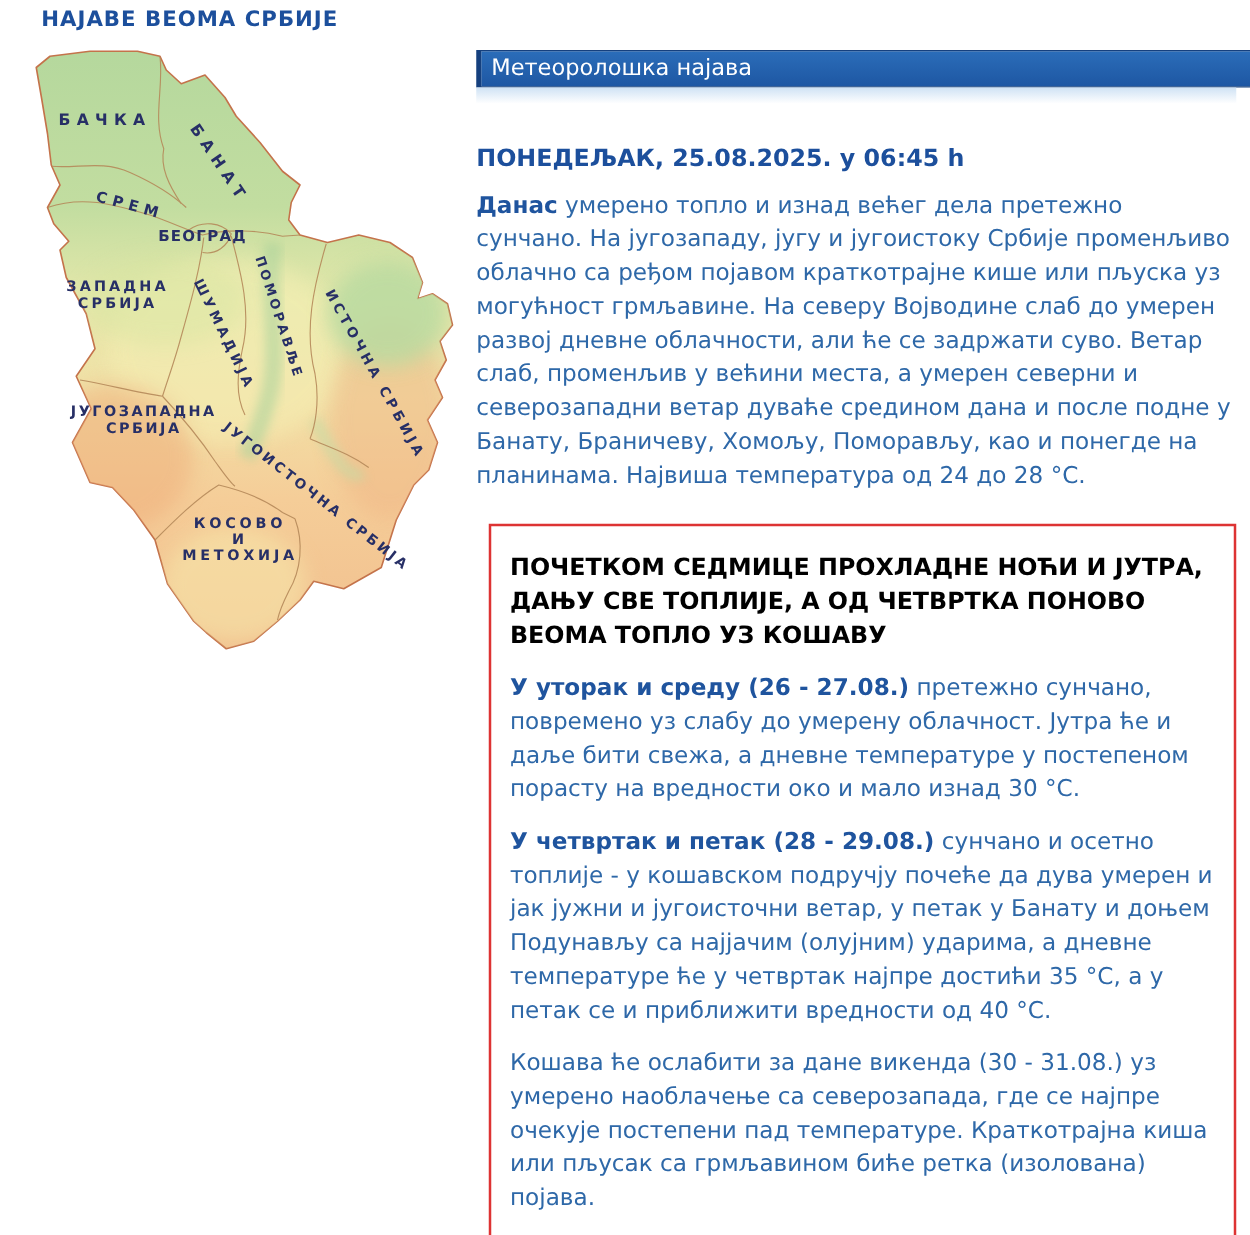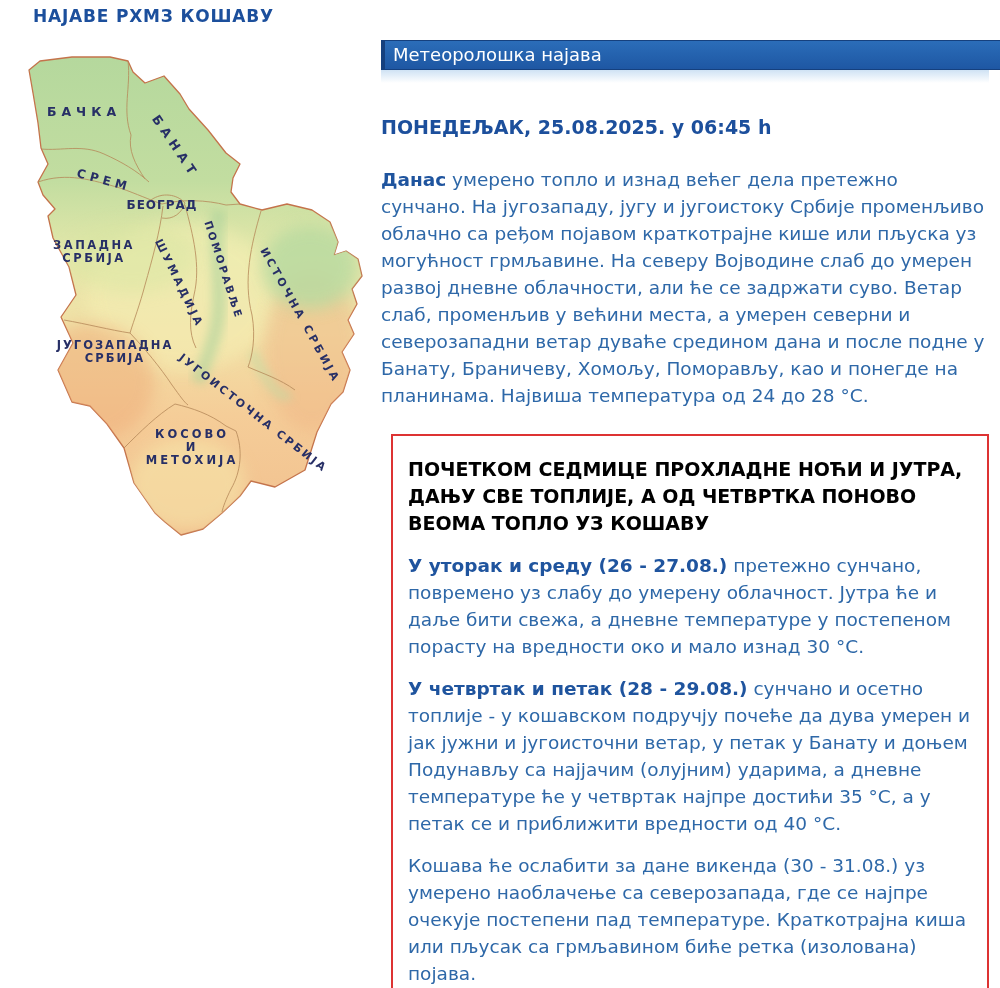--- a/index.html
+++ b/index.html
@@ -5,49 +5,49 @@
   html,body{margin:0;padding:0;background:#ffffff;}
   .page{
     position:relative;width:1000px;height:988px;overflow:hidden;background:#ffffff;
     font-family:"DejaVu Sans","Liberation Sans",sans-serif;
   }
   .page-title{
     position:absolute;left:33px;top:6px;
     font-size:17px;font-weight:bold;color:#1c4f9c;letter-spacing:0.8px;
   }
   
-  .map-wrap{position:absolute;left:12px;top:52px;width:358px;height:505px;}
+  .map-wrap{position:absolute;left:12px;top:36px;width:358px;height:505px;}
   .map-wrap svg{width:100%;height:100%;display:block;}
   .map-label{font-weight:bold;fill:#272f66;font-family:"DejaVu Sans","Liberation Sans",sans-serif;}
   
   .panel{position:absolute;left:381px;top:40px;width:608px;}
   .panel-bar{
     box-sizing:border-box;width:696px;
     background:linear-gradient(180deg,#2b6db9 0%,#1e57a3 100%);
     border:1px solid #15407e;border-left-width:4px;
     color:#ffffff;font-size:18px;padding:3px 15px 4px 8px;
   }
   .panel-strip{height:13px;background:linear-gradient(180deg,#cfe2f4 0%,#ffffff 100%);}
   .date-line{margin-top:33px;font-size:19px;font-weight:bold;color:#1c4f9c;}
   .body-text{font-size:18.5px;line-height:27px;color:#2e68a8;}
-  .today-par{margin-top:28px;width:604px;}
+  .today-par{margin-top:13px;width:604px;}
   .lead{font-weight:bold;color:#1f549e;}
   .alert-box{
     box-sizing:border-box;margin-top:25px;margin-left:10px;width:598px;
     border:2px solid #dd3333;padding:20px 16px 26px 15px;background:#ffffff;
   }
   .alert-heading{font-size:19px;font-weight:bold;color:#000000;line-height:27px;}
   .alert-par{margin-top:15px;width:100%;}
 </style>
 </head>
 <body>
 
 <div class="page">
 
-  <div class="page-title">НАЈАВЕ РХМЗ КОШАВУ</div>
+  <div class="page-title">НАЈАВЕ ВЕОМА СРБИЈЕ</div>
 
   <div class="map-wrap">
     <svg viewBox="0 0 358 505" xmlns="http://www.w3.org/2000/svg">
       <defs>
         <linearGradient id="terr" x1="0" y1="0" x2="0" y2="1">
           <stop offset="0" stop-color="#b5d89d"></stop>
           <stop offset="0.26" stop-color="#c2dda0"></stop>
           <stop offset="0.42" stop-color="#e6e8ab"></stop>
           <stop offset="0.58" stop-color="#f2e0a6"></stop>
           <stop offset="0.75" stop-color="#f5cd98"></stop>

